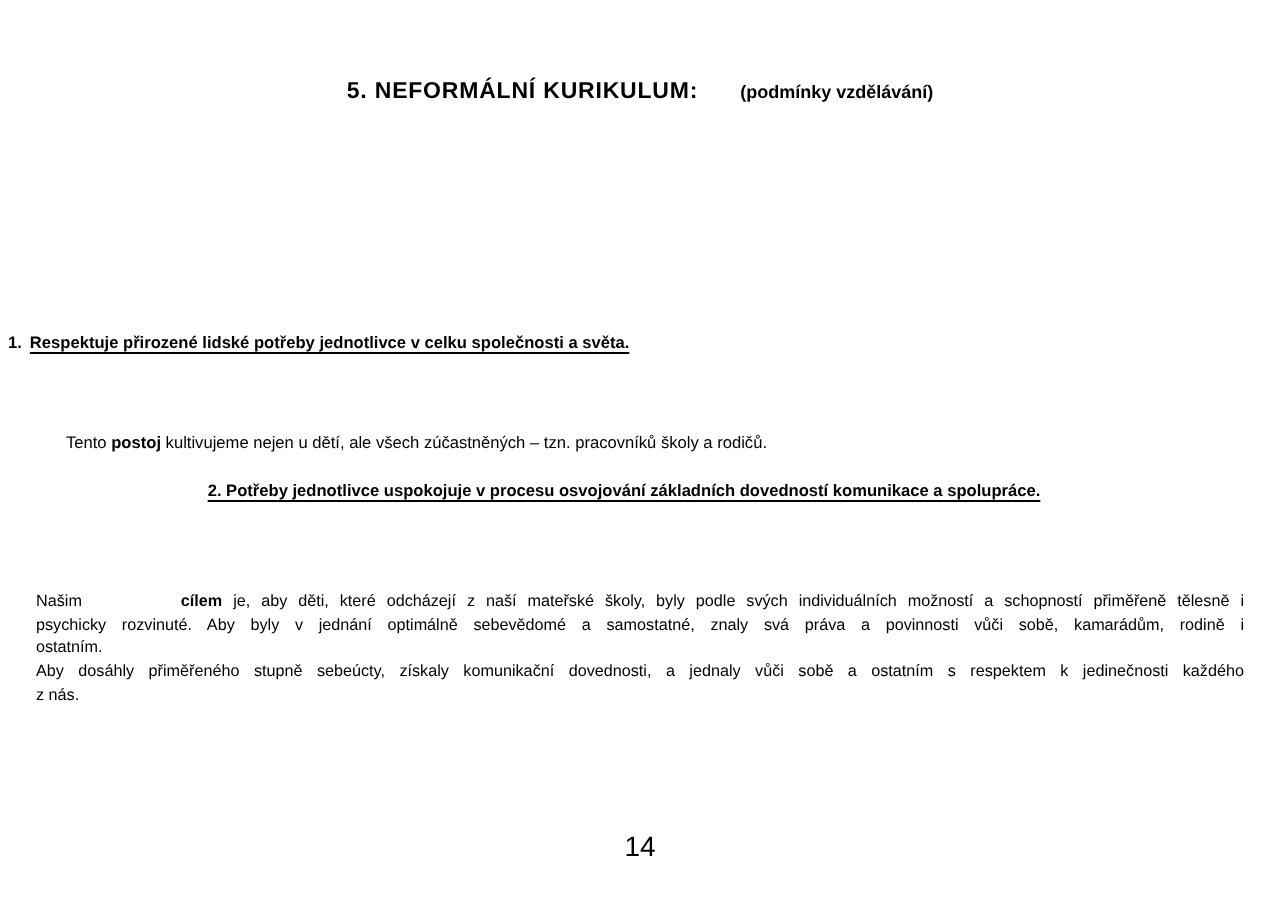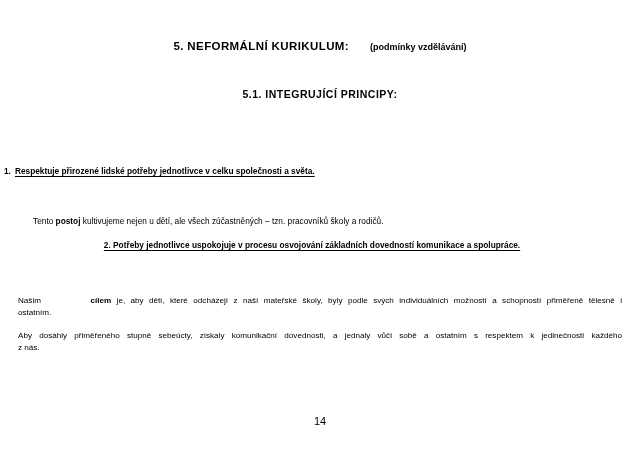--- a/index.html
+++ b/index.html
@@ -137,50 +137,50 @@
     text-align: left;
   }
 
   
   .page-number {
     position: absolute;
     left: 0;
     right: 0;
     top: 415px;
     text-align: center;
-    font-size: 11px;
+    font-size: 14px;
     font-weight: normal;
   }
 </style>
 </head>
 <body>
 
 <div class="page">
 
   <div class="doc-title">
     <span class="title-main">5. NEFORMÁLNÍ  KURIKULUM:</span><span style="display:inline-block;width:6px"></span><span class="title-paren">(podmínky vzdělávání)</span>
   </div>
 
-  <div class="doc-subtitle">5.1. INTEGRUJÍCÍ  PRINCIPY:</div>
 
 
   <div class="principle-one">
     <span class="num">1.</span><span class="txt">Respektuje přirozené lidské potřeby jednotlivce v celku společnosti a světa.</span>
   </div>
 
   <div class="principle-note">
     <span>Tento </span><b>postoj</b><span> kultivujeme nejen u dětí, ale všech zúčastněných – tzn. pracovníků školy a rodičů.</span>
   </div>
 
   <div class="principle-two">
     <span class="txt">2. Potřeby jednotlivce uspokojuje v procesu osvojování základních dovedností komunikace a spolupráce.</span>
   </div>
 
   <div class="body-block body-para-1">
     <span class="just-line"><span>Našim </span><b>cílem</b><span> je, aby děti, které odcházejí z naší mateřské školy, byly podle svých individuálních možností a schopností přiměřeně tělesně i</span></span>
+    <span class="just-line">psychicky rozvinuté. Aby byly v jednání optimálně sebevědomé a samostatné, znaly svá práva a povinnosti vůči sobě, kamarádům, rodině i</span>
     <span class="plain-line">ostatním.</span>
   </div>
 
   <div class="body-block body-para-2">
     <span class="just-line">Aby dosáhly přiměřeného stupně sebeúcty, získaly komunikační dovednosti, a jednaly vůči sobě a ostatním s respektem k jedinečnosti každého</span>
     <span class="plain-line">z nás.</span>
   </div>
 
 
   <div class="page-number">14</div>

